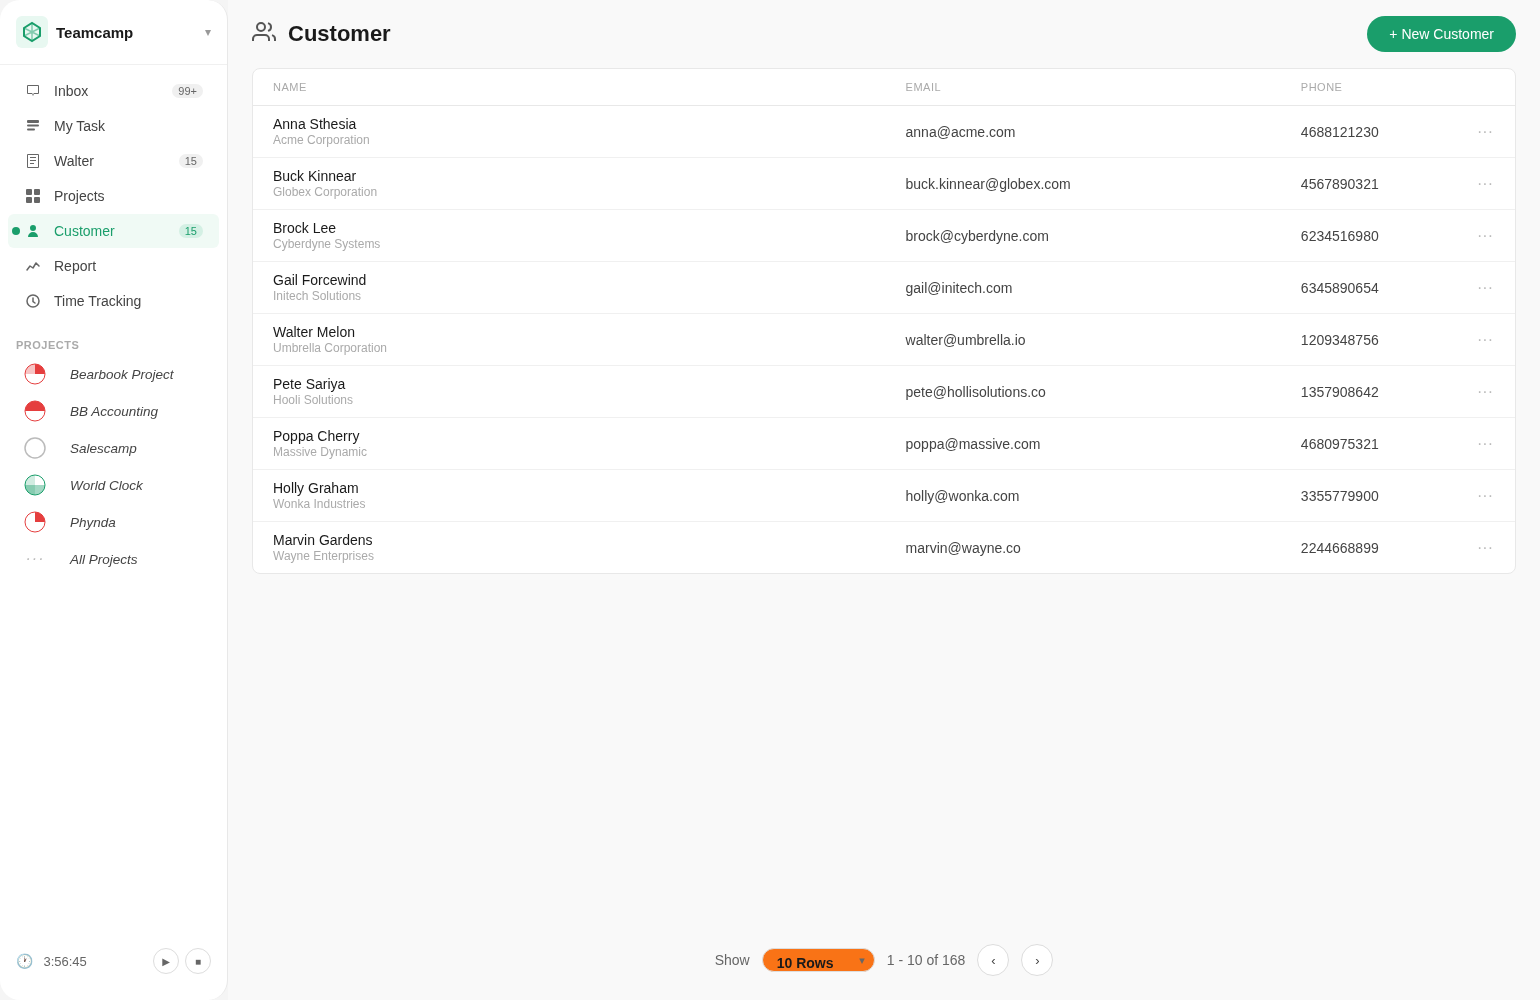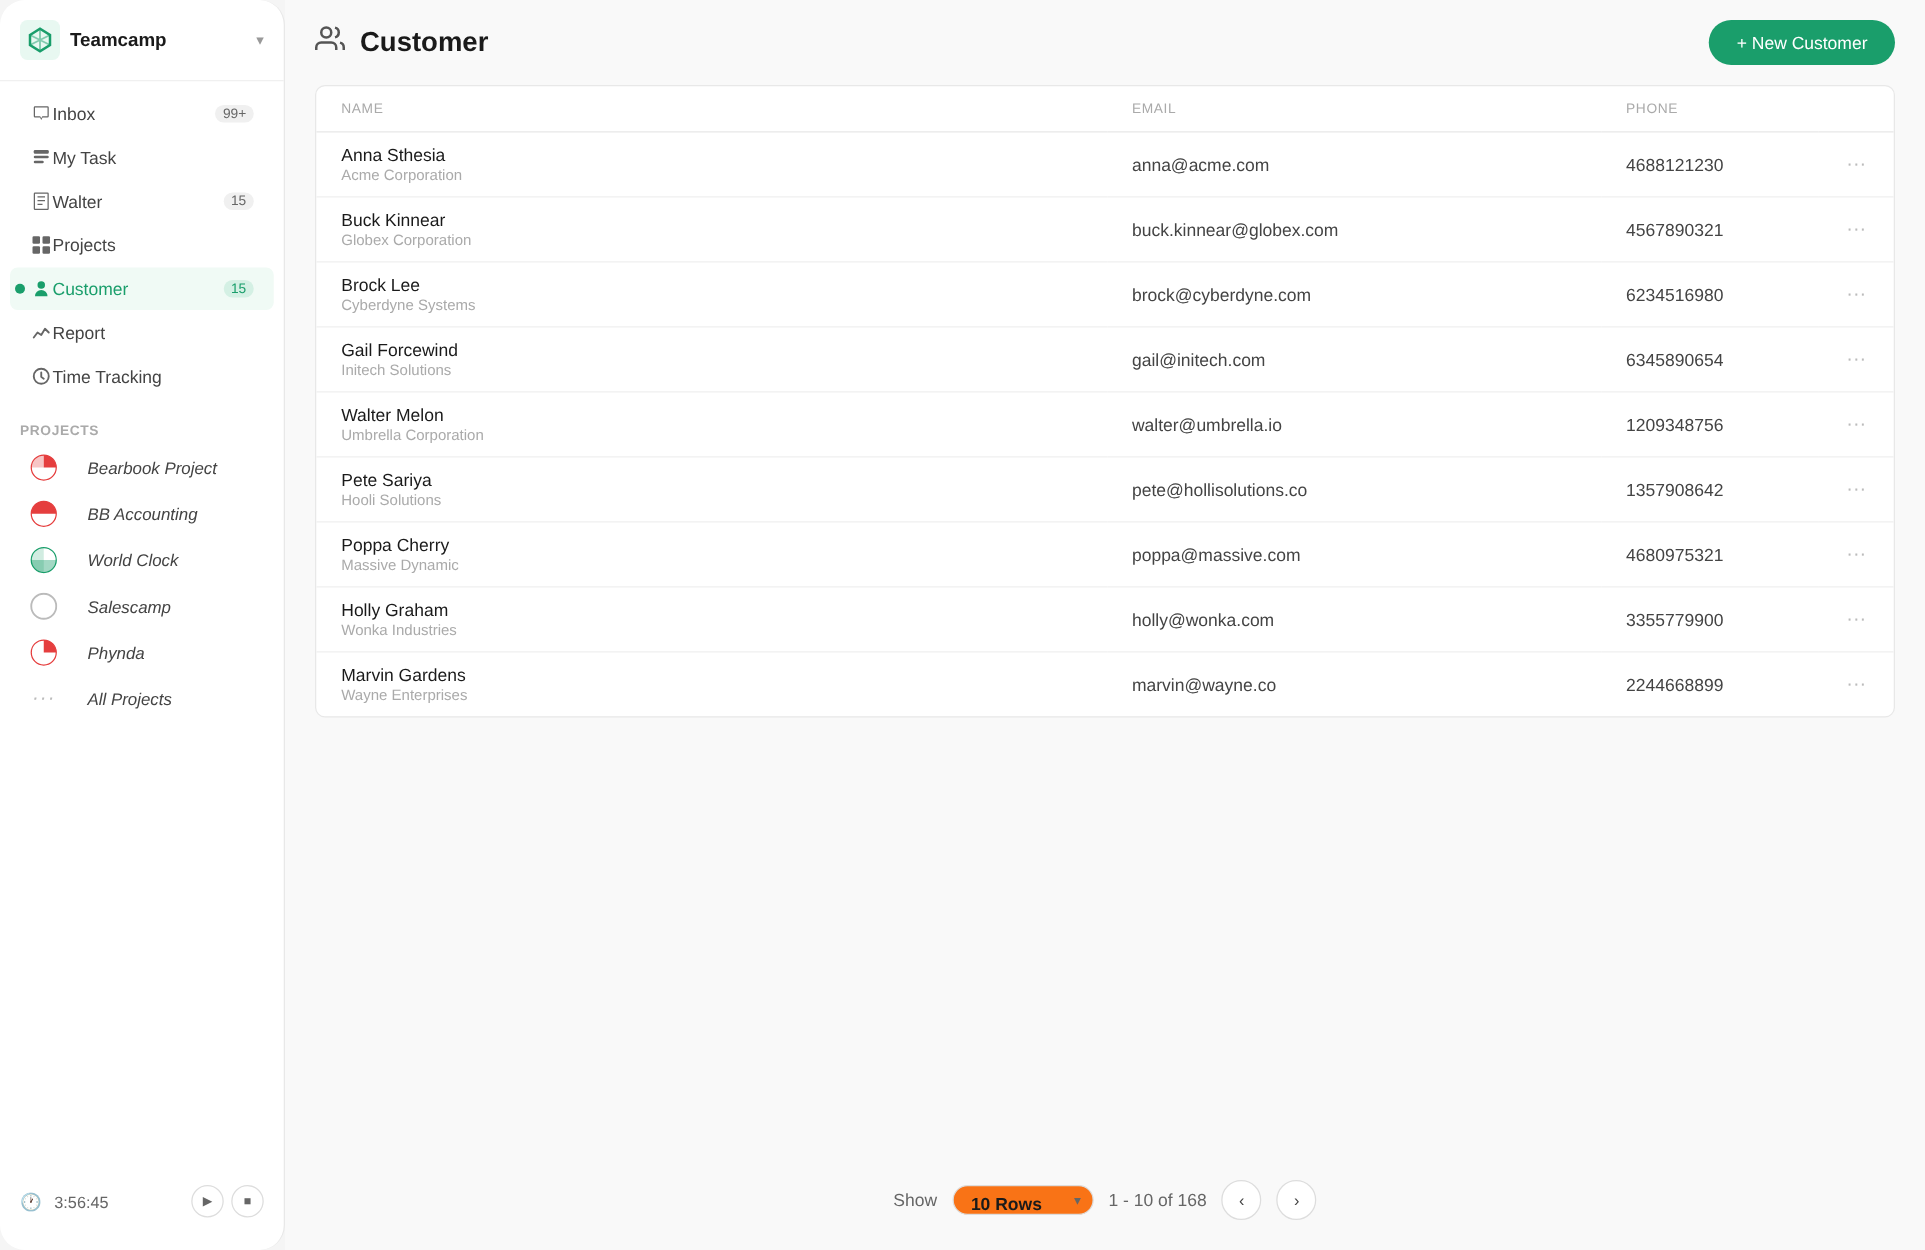--- a/index.html
+++ b/index.html
@@ -37,20 +37,21 @@
       color: #999;
       font-size: 12px;
     }
     .sidebar-nav {
       padding: 8px 0;
     }
     .nav-item {
       display: flex;
       align-items: center;
       padding: 8px 16px;
+      gap: 12px;
       cursor: pointer;
       border-radius: 6px;
       margin: 1px 8px;
       color: #444;
       font-size: 14px;
       position: relative;
     }
     .nav-item.active { background: #f0faf5; color: #1a9e6b; }
     .nav-item-icon {
       width: 18px;
@@ -378,35 +379,35 @@
             <circle cx="11" cy="11" r="10" fill="none" stroke="#e53e3e" stroke-width="1"></circle>
             <path d="M1 11 A10 10 0 0 1 21 11 Z" fill="#e53e3e"></path>
           </svg>
       </div>
       <span>BB Accounting</span>
     </div>
 
     <div class="project-item">
       <div class="project-dot">
         <svg width="22" height="22" viewBox="0 0 22 22">
+            <circle cx="11" cy="11" r="10" fill="none" stroke="#bbb" stroke-width="1.5"></circle>
+          </svg>
+      </div>
+      <span>Salescamp</span>
+    </div>
+
+    <div class="project-item">
+      <div class="project-dot">
+        <svg width="22" height="22" viewBox="0 0 22 22">
             <circle cx="11" cy="11" r="10" fill="none" stroke="#1a9e6b" stroke-width="1"></circle>
             <path d="M1 11 A10 10 0 0 0 21 11 Z" fill="#1a9e6b" opacity="0.4"></path>
             <path d="M11 1 A10 10 0 0 0 11 21 L11 11 Z" fill="#1a9e6b" opacity="0.2"></path>
           </svg>
       </div>
       <span>World Clock</span>
-    </div>
-
-    <div class="project-item">
-      <div class="project-dot">
-        <svg width="22" height="22" viewBox="0 0 22 22">
-            <circle cx="11" cy="11" r="10" fill="none" stroke="#bbb" stroke-width="1.5"></circle>
-          </svg>
-      </div>
-      <span>Salescamp</span>
     </div>
 
     <div class="project-item">
       <div class="project-dot">
         <svg width="22" height="22" viewBox="0 0 22 22">
             <circle cx="11" cy="11" r="10" fill="none" stroke="#e53e3e" stroke-width="1"></circle>
             <path d="M11 1 A10 10 0 0 1 21 11 L11 11 Z" fill="#e53e3e"></path>
           </svg>
       </div>
       <span>Phynda</span>

